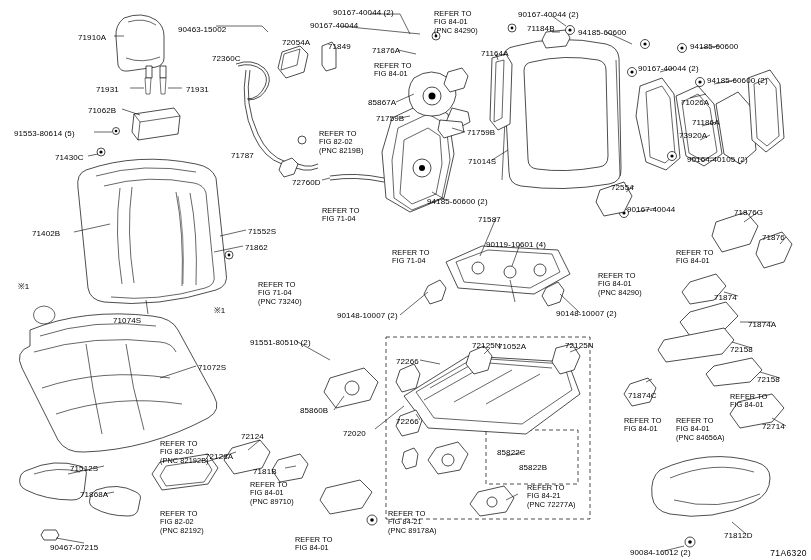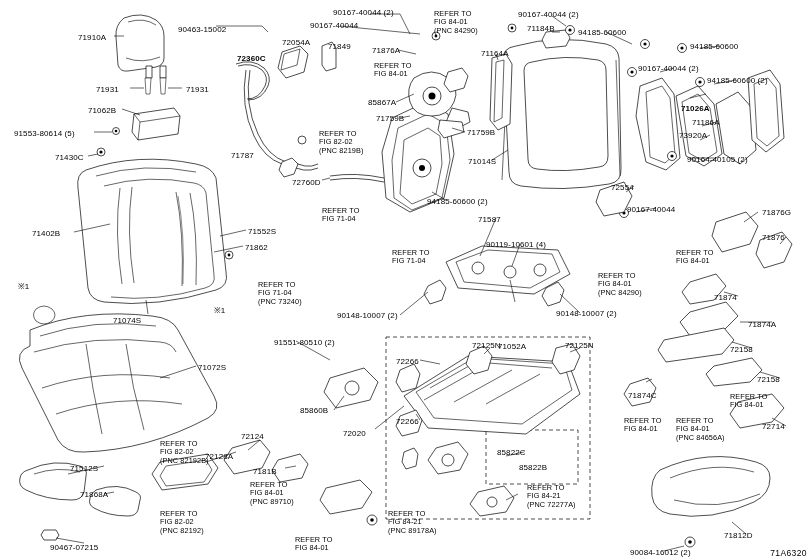--- a/index.html
+++ b/index.html
@@ -318,21 +318,21 @@
 
   <div class="lbl" style="left:18px;top:282px;">※1</div>
   <div class="lbl" style="left:214px;top:306px;">※1</div>
 
   <div class="topright"></div>
   <div class="corner">71A6320</div>
 <div class="lbl" style="left: 78px; top: 33px;">71910A</div>
     <div class="lbl" style="left: 178px; top: 25px;">90463-15002</div>
     <div class="lbl" style="left: 282px; top: 38px;">72054A</div>
     <div class="lbl" style="left: 328px; top: 42px;">71849</div>
-    <div class="lbl" style="left: 237px; top: 54px; font-weight: bold;">72360C</div>
+    <div class="lbl" style="left: 212px; top: 54px;">72360C</div>
     <div class="lbl" style="left: 96px; top: 85px;">71931</div>
     <div class="lbl" style="left: 186px; top: 85px;">71931</div>
     <div class="lbl" style="left: 88px; top: 106px;">71062B</div>
     <div class="lbl" style="left: 14px; top: 129px;">91553-80614 (5)</div>
     <div class="lbl" style="left: 55px; top: 153px;">71430C</div>
     <div class="lbl" style="left: 231px; top: 151px;">71787</div>
     <div class="lbl" style="left: 32px; top: 229px;">71402B</div>
     <div class="lbl" style="left: 248px; top: 227px;">71552S</div>
     <div class="lbl" style="left: 245px; top: 243px;">71862</div>
     <div class="lbl" style="left: 113px; top: 316px;">71074S</div>
@@ -344,21 +344,21 @@
     <div class="lbl" style="left: 241px; top: 432px;">72124</div>
     <div class="lbl" style="left: 253px; top: 467px;">7181B</div>
     <div class="lbl" style="left: 300px; top: 406px;">85860B</div>
     <div class="lbl" style="left: 343px; top: 429px;">72020</div>
     <div class="lbl" style="left: 396px; top: 357px;">72266</div>
     <div class="lbl" style="left: 396px; top: 417px;">72266</div>
     <div class="lbl" style="left: 472px; top: 341px;">72125N</div>
     <div class="lbl" style="left: 565px; top: 341px;">72125N</div>
     <div class="lbl" style="left: 497px; top: 448px;">85822C</div>
     <div class="lbl" style="left: 493px; top: 463px; padding-left: 26px;">85822B</div>
-    <div class="lbl" style="left: 250px; top: 338px; margin-left: 24px;">91551-80510 (2)</div>
+    <div class="lbl" style="left: 250px; top: 338px;">91551-80510 (2)</div>
     <div class="lbl" style="left: 337px; top: 311px;">90148-10007 (2)</div>
     <div class="lbl" style="left: 556px; top: 309px;">90148-10007 (2)</div>
     <div class="lbl" style="left: 498px; top: 306px; margin-top: 36px;">71052A</div>
     <div class="lbl" style="left: 486px; top: 240px;">90119-10601 (4)</div>
     <div class="lbl" style="left: 478px; top: 215px;">71587</div>
     <div class="lbl" style="left: 427px; top: 197px;">94185-60600 (2)</div>
     <div class="lbl" style="left: 292px; top: 178px;">72760D</div>
     <div class="lbl" style="left: 468px; top: 157px;">71014S</div>
     <div class="lbl" style="left: 376px; top: 114px;">71759B</div>
     <div class="lbl" style="left: 467px; top: 128px;">71759B</div>
@@ -366,27 +366,27 @@
     <div class="lbl" style="left: 372px; top: 46px;">71876A</div>
     <div class="lbl" style="left: 481px; top: 49px;">71164A</div>
     <div class="lbl" style="left: 333px; top: 8px;">90167-40044 (2)</div>
     <div class="lbl" style="left: 310px; top: 21px;">90167-40044</div>
     <div class="lbl" style="left: 518px; top: 10px;">90167-40044 (2)</div>
     <div class="lbl" style="left: 527px; top: 24px;">71184B</div>
     <div class="lbl" style="left: 578px; top: 28px;">94185-60600</div>
     <div class="lbl" style="left: 690px; top: 42px;">94185-60600</div>
     <div class="lbl" style="left: 638px; top: 64px;">90167-40044 (2)</div>
     <div class="lbl" style="left: 707px; top: 76px;">94185-60600 (2)</div>
-    <div class="lbl" style="left: 681px; top: 104px; font-weight: bold;">71026A</div>
+    <div class="lbl" style="left: 681px; top: 98px;">71026A</div>
     <div class="lbl" style="left: 692px; top: 118px;">71186A</div>
     <div class="lbl" style="left: 679px; top: 131px;">73920A</div>
     <div class="lbl" style="left: 687px; top: 155px;">90164-40105 (2)</div>
     <div class="lbl" style="left: 611px; top: 183px;">72554</div>
     <div class="lbl" style="left: 627px; top: 205px;">90167-40044</div>
-    <div class="lbl" style="left: 734px; top: 208px; margin-left: 28px;">71876G</div>
+    <div class="lbl" style="left: 734px; top: 208px;">71876G</div>
     <div class="lbl" style="left: 762px; top: 233px;">71876</div>
     <div class="lbl" style="left: 714px; top: 293px;">71874</div>
     <div class="lbl" style="left: 748px; top: 320px;">71874A</div>
     <div class="lbl" style="left: 730px; top: 345px;">72158</div>
     <div class="lbl" style="left: 757px; top: 375px;">72158</div>
     <div class="lbl" style="left: 628px; top: 375px; margin-top: 16px;">71874C</div>
     <div class="lbl" style="left: 762px; top: 422px;">72714</div>
     <div class="lbl" style="left: 724px; top: 531px;">71812D</div>
     <div class="lbl" style="left: 630px; top: 548px;">90084-16012 (2)</div>
     <div class="lbl small" style="left: 434px; top: 10px;"><div>REFER TO</div><div>FIG 84-01</div><div>(PNC 84290)</div></div>

